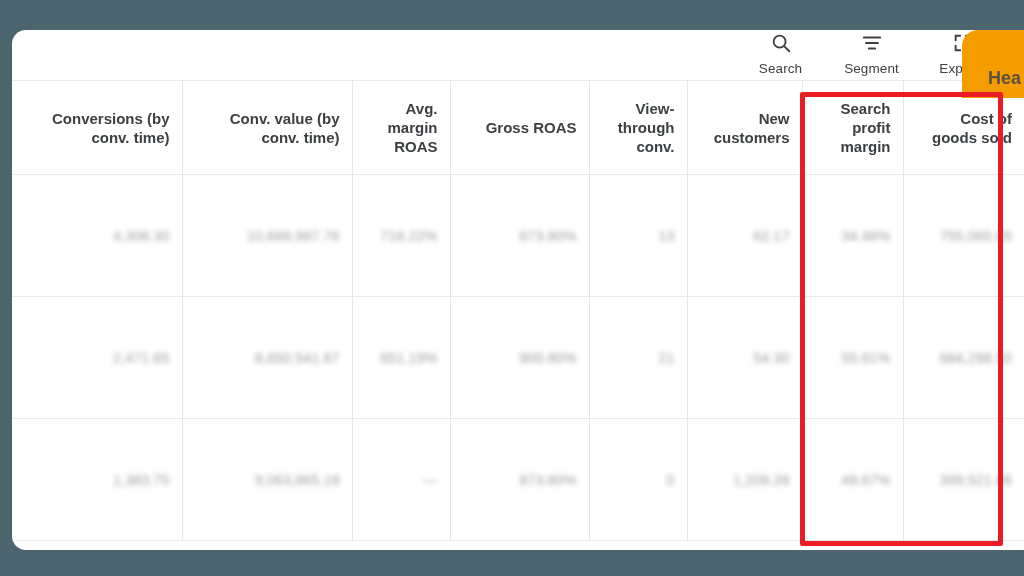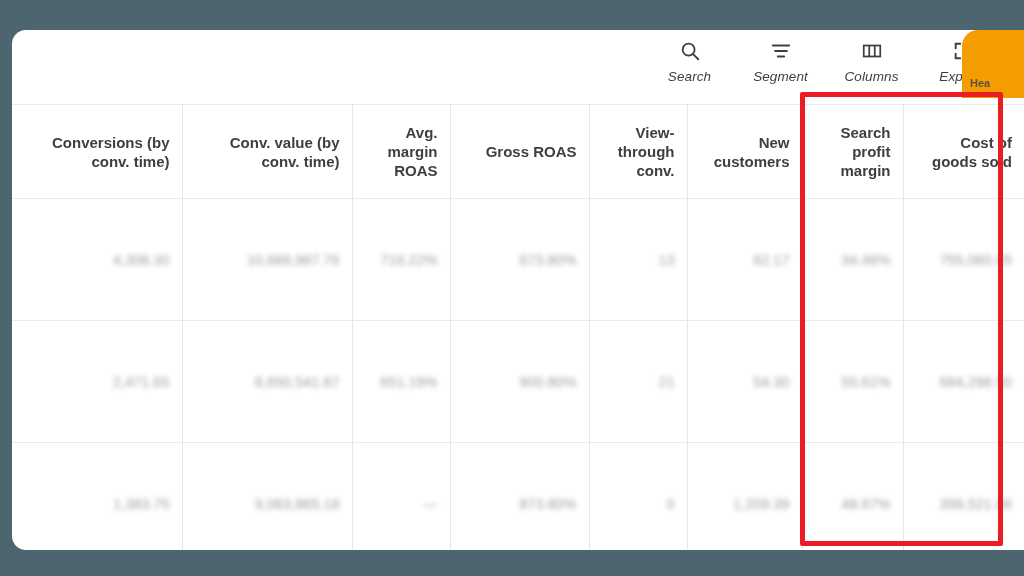--- a/index.html
+++ b/index.html
@@ -40,23 +40,21 @@
     align-items: flex-start;
     padding-right: 16px;
     box-sizing: border-box;
   }
   .tool {
     width: 91px;
     display: flex;
     flex-direction: column;
     align-items: center;
     justify-content: flex-start;
-    padding-top: 8px;
     cursor: pointer;
-    font-style: italic;
   }
   .tool .ticon {
     height: 26px;
     display: flex;
     align-items: center;
     justify-content: center;
     color: #3c4043;
   }
   .tool .tlabel {
     margin-top: 5px;
@@ -74,33 +72,33 @@
     top: 30px;
     width: 62px;
     height: 68px;
     background: #f59c00;
     border-radius: 16px 0 0 0;
     z-index: 5;
     overflow: hidden;
   }
   #orange-tab .tabtext {
     position: absolute;
-    left: 8px;
+    left: 26px;
     bottom: 9px;
-    font-size: 11px;
+    font-size: 18px;
     font-weight: 600;
     color: #5b5040;
     white-space: nowrap;
   }
 
   
   #table {
     position: absolute;
     left: 0;
-    top: 74px;
+    top: 50px;
     width: 100%;
     border-collapse: collapse;
     table-layout: fixed;
   }
   #table th, #table td {
     border-right: 1px solid #e4e6e8;
     border-bottom: 1px solid #e8eaec;
     text-align: right;
     vertical-align: middle;
     padding: 0 12px;
@@ -161,30 +159,20 @@
       <span class="ticon">
         <svg width="22" height="22" viewBox="0 0 24 24" stroke="currentColor" stroke-width="2" stroke-linecap="round">
           <line x1="3" y1="6" x2="21" y2="6"></line>
             <line x1="5.5" y1="12" x2="18.5" y2="12"></line>
             <line x1="8.5" y1="18" x2="15.5" y2="18"></line>
         </svg>
       </span>
       <span class="tlabel">Segment</span>
     </div>
 
-    <div class="tool">
-      <span class="ticon">
-        <svg width="22" height="22" viewBox="0 0 24 24" fill="none" stroke="currentColor" stroke-width="1.9">
-          <rect x="3" y="6" width="18" height="12"></rect>
-            <line x1="9" y1="6" x2="9" y2="18"></line>
-            <line x1="15" y1="6" x2="15" y2="18"></line>
-        </svg>
-      </span>
-      <span class="tlabel">Columns</span>
-    </div>
 
 
 
     <div class="tool">
       <span class="ticon">
         <svg width="22" height="22" viewBox="0 0 24 24" fill="none" stroke="currentColor" stroke-width="2.1" stroke-linecap="round">
           <polyline points="4,9 4,4 9,4"></polyline>
             <polyline points="15,4 20,4 20,9"></polyline>
           <polyline points="20,15 20,20 15,20"></polyline>
             <polyline points="9,20 4,20 4,15"></polyline>

